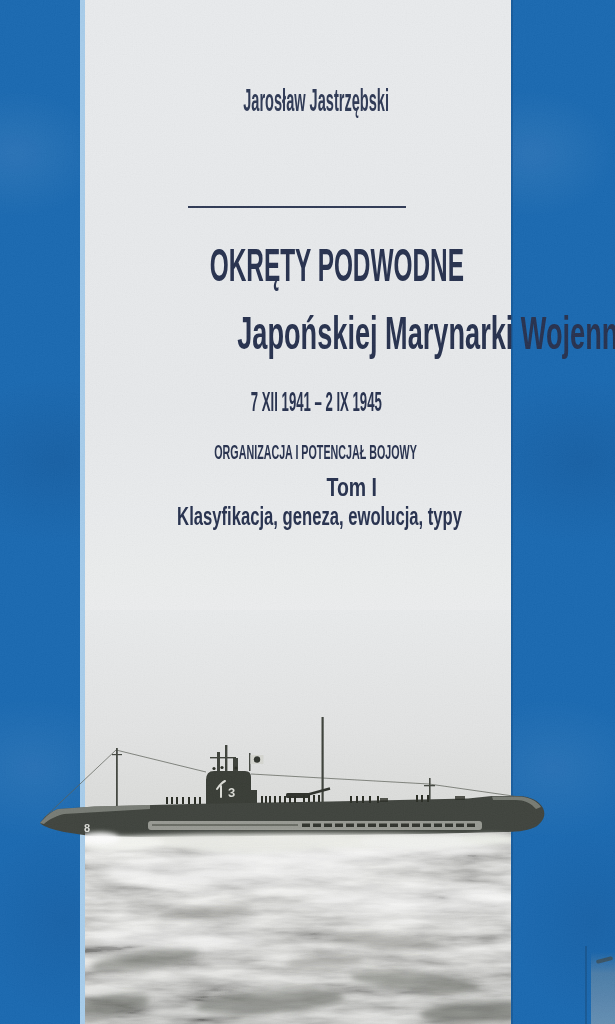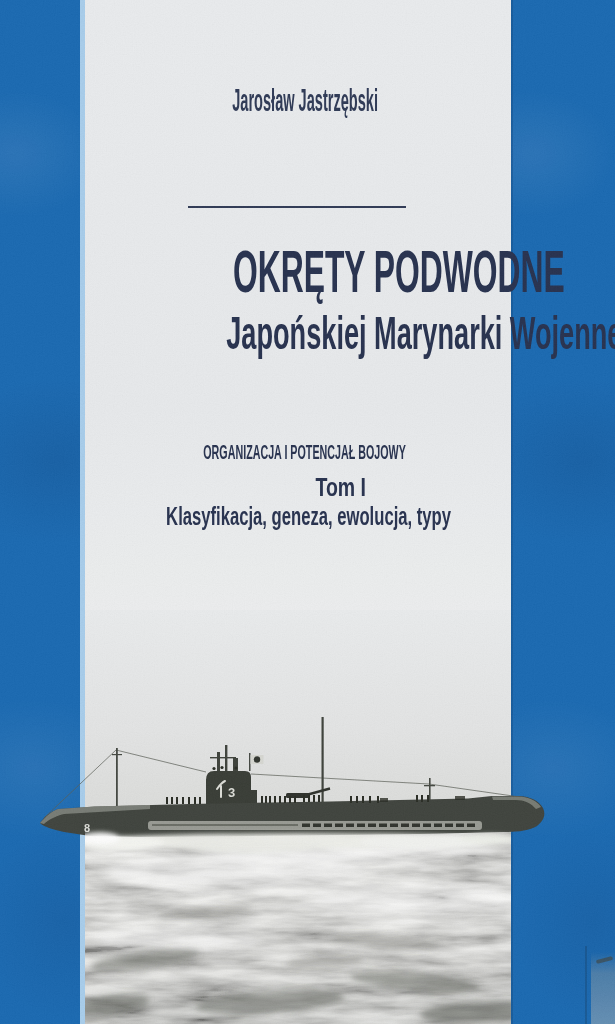--- a/index.html
+++ b/index.html
@@ -18,26 +18,26 @@
       radial-gradient(ellipse 120px 140px at 80% 90%, rgba(0,20,60,.08), transparent 70%);
   }
   .band-left{left:0;width:80px;}
   .band-right{left:511px;right:0;}
   .accent-strip{position:absolute;top:0;bottom:0;left:80px;width:5px;background:#a7cdeb;}
   .right-edge{position:absolute;top:0;bottom:0;left:511px;width:2px;background:rgba(13,70,130,.45);}
   .column{
     position:absolute;left:85px;width:426px;top:0;bottom:0;
     background:linear-gradient(180deg,#e9ebed 0%,#e7e9eb 40%,#eceeef 60%,#e8eaec 100%);
   }
-  .line{position:absolute;left:1px;width:438px;text-align:center;line-height:1;white-space:nowrap;color:#222d4b;font-weight:bold;}
+  .line{position:absolute;left:12px;width:438px;text-align:center;line-height:1;white-space:nowrap;color:#222d4b;font-weight:bold;}
   .line>span{display:inline-block;transform-origin:50% 50%;white-space:nowrap;}
   .author{top:85px;font-size:31px;color:#2a3552;}
   .author>span{transform:scaleX(.47);}
   .divider{position:absolute;top:206px;left:103px;width:218px;height:2px;background:#2c3752;}
-  .title1{top:242px;font-size:60px;letter-spacing:0;}
+  .title1{top:242px;font-size:46px;letter-spacing:0;}
   .title1>span{transform:scaleX(.53);}
   .title2{top:310px;font-size:46px;}
   .title2>span{transform:scaleX(.59);}
   .dates{top:388px;font-size:28px;}
   .dates>span{transform:scaleX(.47);}
   .orgline{top:441px;font-size:21px;}
   .orgline>span{transform:scaleX(.51);}
   .tomline{top:474px;font-size:26px;margin-left:36px;}
   .tomline>span{transform:scaleX(.75);}
   .subline{top:503px;font-size:26px;}
@@ -60,20 +60,21 @@
   <div class="band band-left"></div>
   <div class="band band-right"></div>
   <div class="accent-strip"></div>
   <div class="right-edge"></div>
 
   <div class="column">
     <div class="line author"><span>Jarosław Jastrzębski</span></div>
     <div class="divider"></div>
     <div class="line title1"><span>OKRĘTY PODWODNE</span></div>
     <div class="line title2"><span>Japońskiej Marynarki Wojennej</span></div>
+    <div class="line dates"><span>7 XII 1941 – 2 IX 1945</span></div>
     <div class="line orgline"><span>ORGANIZACJA I POTENCJAŁ BOJOWY</span></div>
     <div class="line tomline"><span>Tom I</span></div>
     <div class="line subline"><span>Klasyfikacja, geneza, ewolucja, typy</span></div>
   </div>
 
   <svg class="photo-svg" viewBox="0 0 426 414">
     <defs>
       <linearGradient id="skyG" x1="0" y1="0" x2="0" y2="1">
         <stop offset="0" stop-color="#e9ebec"></stop>
           <stop offset=".55" stop-color="#e3e4e4"></stop>

